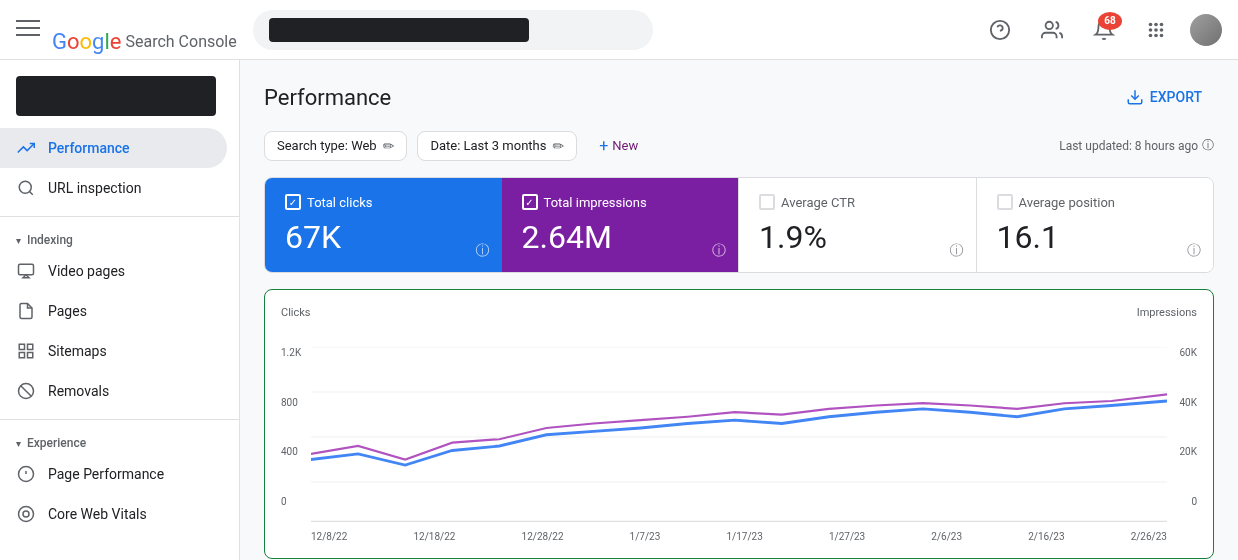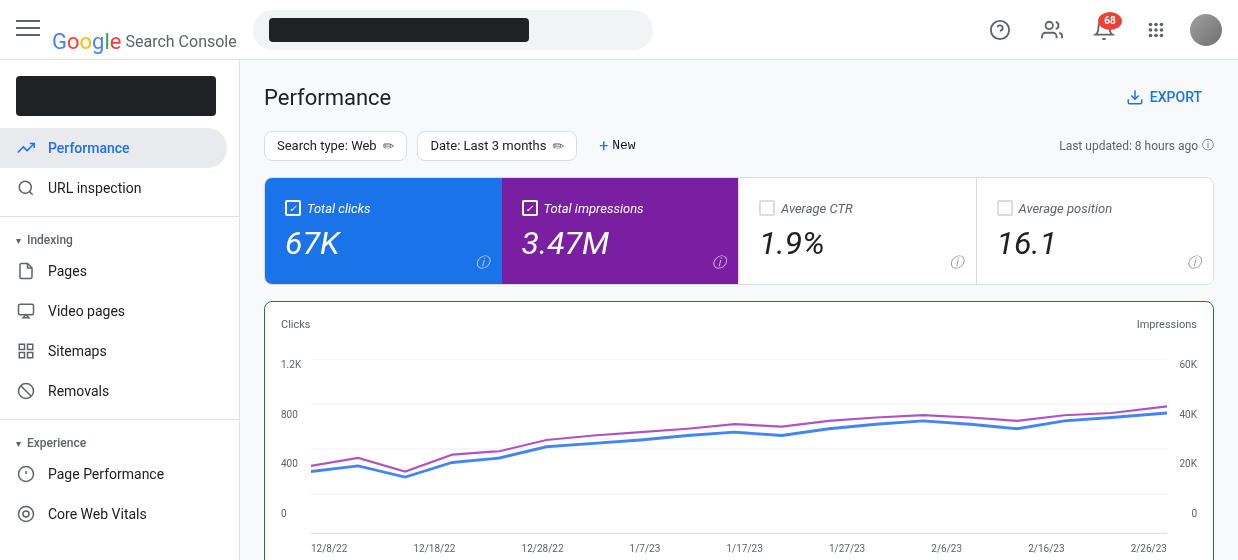--- a/index.html
+++ b/index.html
@@ -47,21 +47,21 @@
 
     
     .filter-bar { display: flex; align-items: center; gap: 10px; margin-bottom: 16px; }
     .filter-chip { display: flex; align-items: center; gap: 6px; background: #fff; border: 1px solid #dadce0; border-radius: 8px; padding: 6px 12px; font-size: 13px; cursor: pointer; color: #202124; }
     .filter-chip .edit-icon { color: #5f6368; font-size: 14px; }
     .new-btn { display: flex; align-items: center; gap: 4px; padding: 6px 12px; font-size: 13px; color: #1a73e8; cursor: pointer; border-radius: 8px; }
     .last-updated { margin-left: auto; color: #5f6368; font-size: 12px; display: flex; align-items: center; gap: 4px; }
 
     
     .metric-cards { display: flex; gap: 0; margin-bottom: 16px; border: 1px solid #dadce0; border-radius: 8px; overflow: hidden; background: #fff; }
-    .metric-card { flex: 1; padding: 22px 20px; position: relative; font-style: italic; }
+    .metric-card { flex: 1; padding: 16px 20px; position: relative; }
     .metric-card.active-blue { background: #1a73e8; color: #fff; }
     .metric-card.active-purple { background: #7b1fa2; color: #fff; }
     .metric-card.inactive { background: #fff; color: #202124; border-left: 1px solid #dadce0; }
     .metric-label { display: flex; align-items: center; gap: 6px; font-size: 13px; margin-bottom: 8px; }
     .metric-checkbox { width: 16px; height: 16px; border: 2px solid currentColor; border-radius: 2px; display: flex; align-items: center; justify-content: center; font-size: 10px; flex-shrink: 0; }
     .metric-checkbox.checked::after { content: '✓'; }
     .metric-value { font-size: 32px; font-weight: 400; }
     .metric-value.inactive-val { color: #202124; }
     .metric-help { position: absolute; bottom: 12px; right: 12px; color: inherit; opacity: 0.7; font-size: 14px; cursor: pointer; }
     .metric-card.inactive .metric-help { color: #5f6368; }
@@ -172,35 +172,35 @@
     <hr class="sidebar-divider">
 
     <div class="sidebar-section">
       <span class="chevron">▾</span>
       <span>Indexing</span>
     </div>
 
     <div class="sidebar-item">
       <div class="item-icon">
         <svg width="18" height="18" viewBox="0 0 24 24" fill="none" stroke="#5f6368" stroke-width="2">
+            <rect x="2" y="3" width="20" height="14" rx="2"></rect>
+            <polygon points="8 21 16 21 12 17"></polygon>
+          </svg>
+      </div>
+      <span>Video pages</span>
+    </div>
+
+    <div class="sidebar-item">
+      <div class="item-icon">
+        <svg width="18" height="18" viewBox="0 0 24 24" fill="none" stroke="#5f6368" stroke-width="2">
             <path d="M14 2H6a2 2 0 0 0-2 2v16a2 2 0 0 0 2 2h12a2 2 0 0 0 2-2V8z"></path>
             <polyline points="14 2 14 8 20 8"></polyline>
           </svg>
       </div>
       <span>Pages</span>
-    </div>
-
-    <div class="sidebar-item">
-      <div class="item-icon">
-        <svg width="18" height="18" viewBox="0 0 24 24" fill="none" stroke="#5f6368" stroke-width="2">
-            <rect x="2" y="3" width="20" height="14" rx="2"></rect>
-            <polygon points="8 21 16 21 12 17"></polygon>
-          </svg>
-      </div>
-      <span>Video pages</span>
     </div>
 
     <div class="sidebar-item">
       <div class="item-icon">
         <svg width="18" height="18" viewBox="0 0 24 24" fill="none" stroke="#5f6368" stroke-width="2">
             <rect x="3" y="3" width="7" height="7"></rect>
             <rect x="14" y="3" width="7" height="7"></rect>
             <rect x="14" y="14" width="7" height="7"></rect>
             <rect x="3" y="14" width="7" height="7"></rect>
           </svg>
@@ -266,21 +266,21 @@
       <div class="filter-chip">
         <span>Search type: Web</span>
         <span class="edit-icon">✏</span>
       </div>
       <div class="filter-chip">
         <span>Date: Last 3 months</span>
         <span class="edit-icon">✏</span>
       </div>
       <div class="new-btn">
         <span style="font-size:16px; color:#1a73e8;">+</span>
-        <span style="color:#0f172a;font-family:Liberation Mono, monospace;">New</span>
+        <span style="color:#701a75;">New</span>
       </div>
       <div class="last-updated">
         <span>Last updated: 8 hours ago</span>
         <span style="color:#5f6368; cursor:pointer;">ⓘ</span>
       </div>
     </div>
 
     <div class="metric-cards">
       <div class="metric-card active-blue">
         <div class="metric-label">
@@ -288,21 +288,21 @@
           <span>Total clicks</span>
         </div>
         <div class="metric-value">67K</div>
         <div class="metric-help">ⓘ</div>
       </div>
       <div class="metric-card active-purple">
         <div class="metric-label">
           <div class="metric-checkbox checked"></div>
           <span>Total impressions</span>
         </div>
-        <div class="metric-value">3.47M</div>
+        <div class="metric-value">2.64M</div>
         <div class="metric-help">ⓘ</div>
       </div>
       <div class="metric-card inactive">
         <div class="metric-label">
           <div class="metric-checkbox" style="border-color:#dadce0;"></div>
           <span style="color:#5f6368;">Average CTR</span>
         </div>
         <div class="metric-value inactive-val">1.9%</div>
         <div class="metric-help">ⓘ</div>
       </div>

